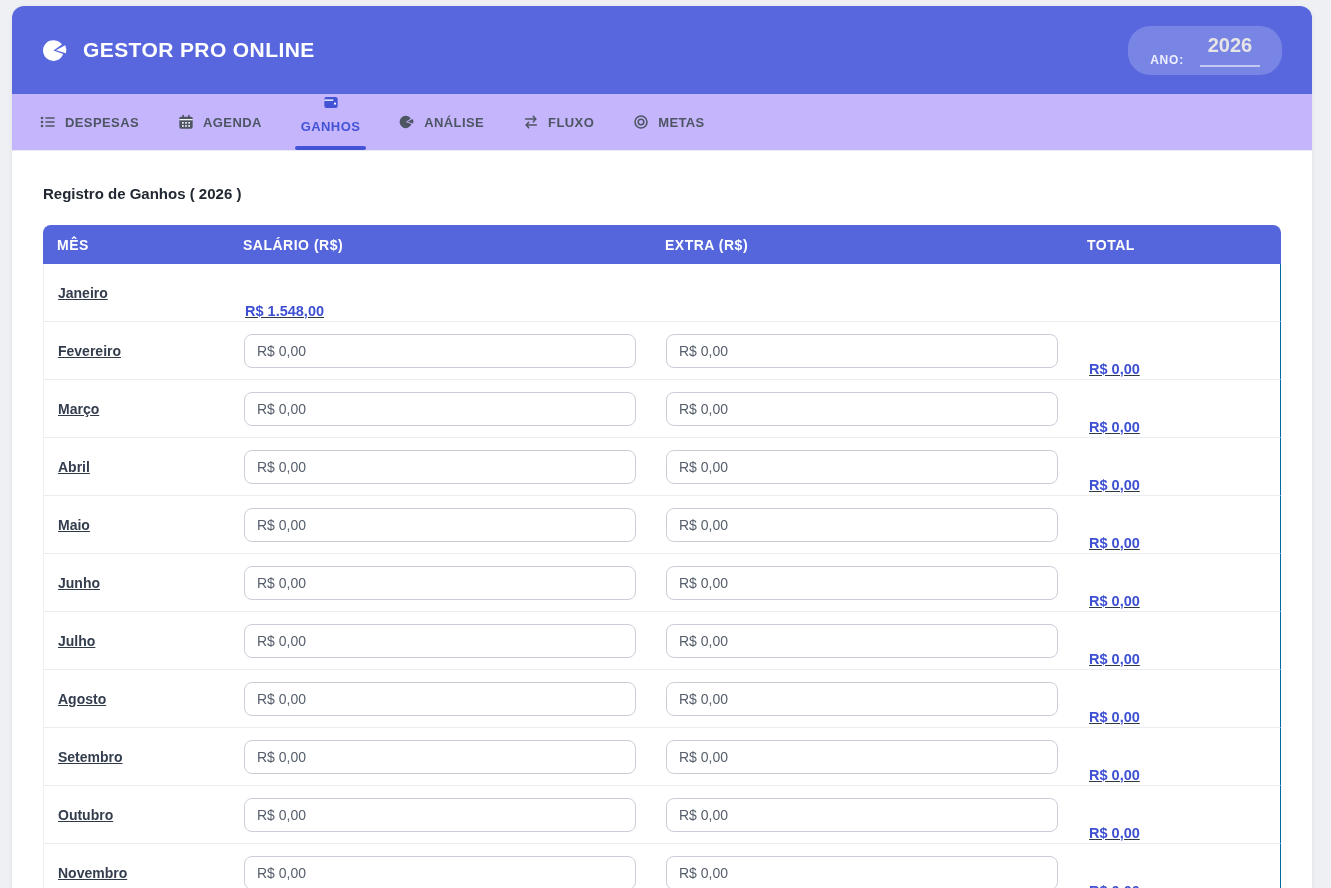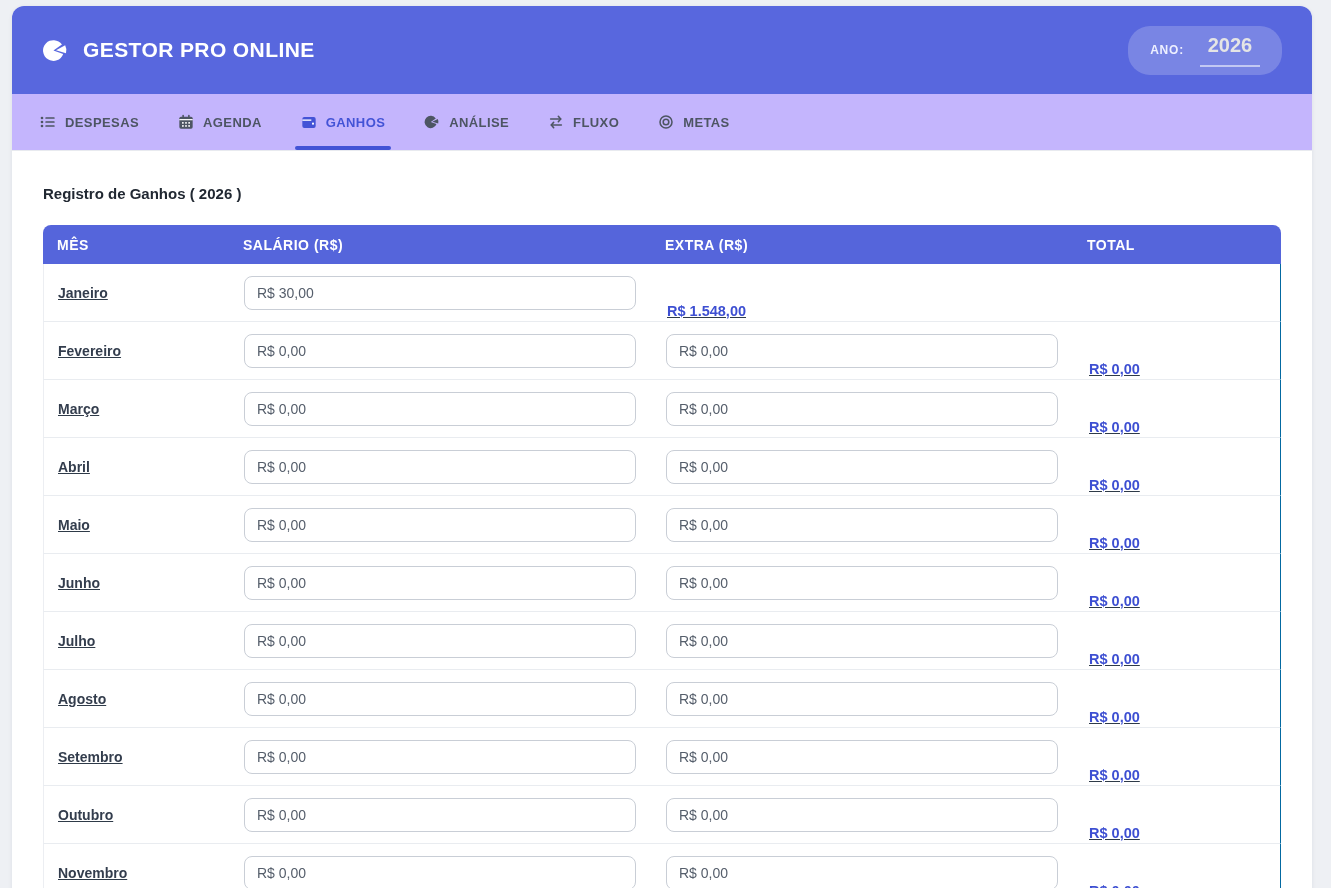--- a/index.html
+++ b/index.html
@@ -17,41 +17,41 @@
   
   .appbar {
     height:88px; background:#5867de; border-radius:12px 12px 0 0;
     display:flex; align-items:center; justify-content:space-between;
     padding:0 30px; color:#fff;
   }
   .brand { display:flex; align-items:center; gap:14px; }
   .brand svg { display:block; }
   .app-title { font-size:21px; font-weight:bold; letter-spacing:.4px; color:#fff; }
   .year-pill {
-    display:flex; align-items:center; background:rgba(255,255,255,.20);
+    display:flex; align-items:flex-end; background:rgba(255,255,255,.20);
     border-radius:22px; padding:8px 22px; cursor:pointer;
   }
   .year-label { font-size:12px; font-weight:bold; letter-spacing:.8px; color:#eef0ff; margin-right:16px; }
   .year-value {
     font-size:20px; font-weight:bold; color:#e5e5e5; text-align:center;
     min-width:60px; padding-bottom:8px;
     border-bottom:2px solid rgba(255,255,255,.55);
   }
   
   .tabs {
     height:57px; display:flex; align-items:stretch; gap:39px;
     padding:0 28px; background:#c4b5fd; border-bottom:1px solid #e8eaef;
   }
   .tab {
     position:relative; display:flex; align-items:center; gap:9px;
     font-size:13px; font-weight:bold; letter-spacing:.4px;
     color:#4d5563; cursor:pointer; white-space:nowrap;
   }
   .tab svg { display:block; }
-  .tab.active { color:#4353d6; }
+  .tab.active { color:#4353d6;flex-direction:column; }
   .tab.active::after {
     content:""; position:absolute; left:-6px; right:-6px; bottom:0;
     height:4px; border-radius:4px; background:#4353d6;
   }
   
   .content { padding:34px 31px 0 31px; }
   .section-title { font-size:15px; font-weight:bold; color:#212832; margin-bottom:23px; }
   
   .gtable { width:1238px; }
   .thead {
@@ -180,23 +180,20 @@
     <div class="gtable">
       <div class="thead">
         <div class="hcell">MÊS</div>
         <div class="hcell">SALÁRIO (R$)</div>
         <div class="hcell">EXTRA (R$)</div>
         <div class="hcell">TOTAL</div>
       </div>
       <div class="tbody" id="tbody">
   <div class="trow">
     <div class="cell month">Janeiro</div>
-    <div class="cell">
-      <input class="money-input" type="text" value="R$ 30,00" style="">
-    </div>
     <div class="cell total">R$ 1.548,00</div>
   </div>
 
   <div class="trow">
     <div class="cell month">Fevereiro</div>
     <div class="cell">
       <input class="money-input" type="text" value="R$ 0,00" style="">
     </div>
     <div class="cell">
       <input class="money-input" type="text" value="R$ 0,00" style="">

